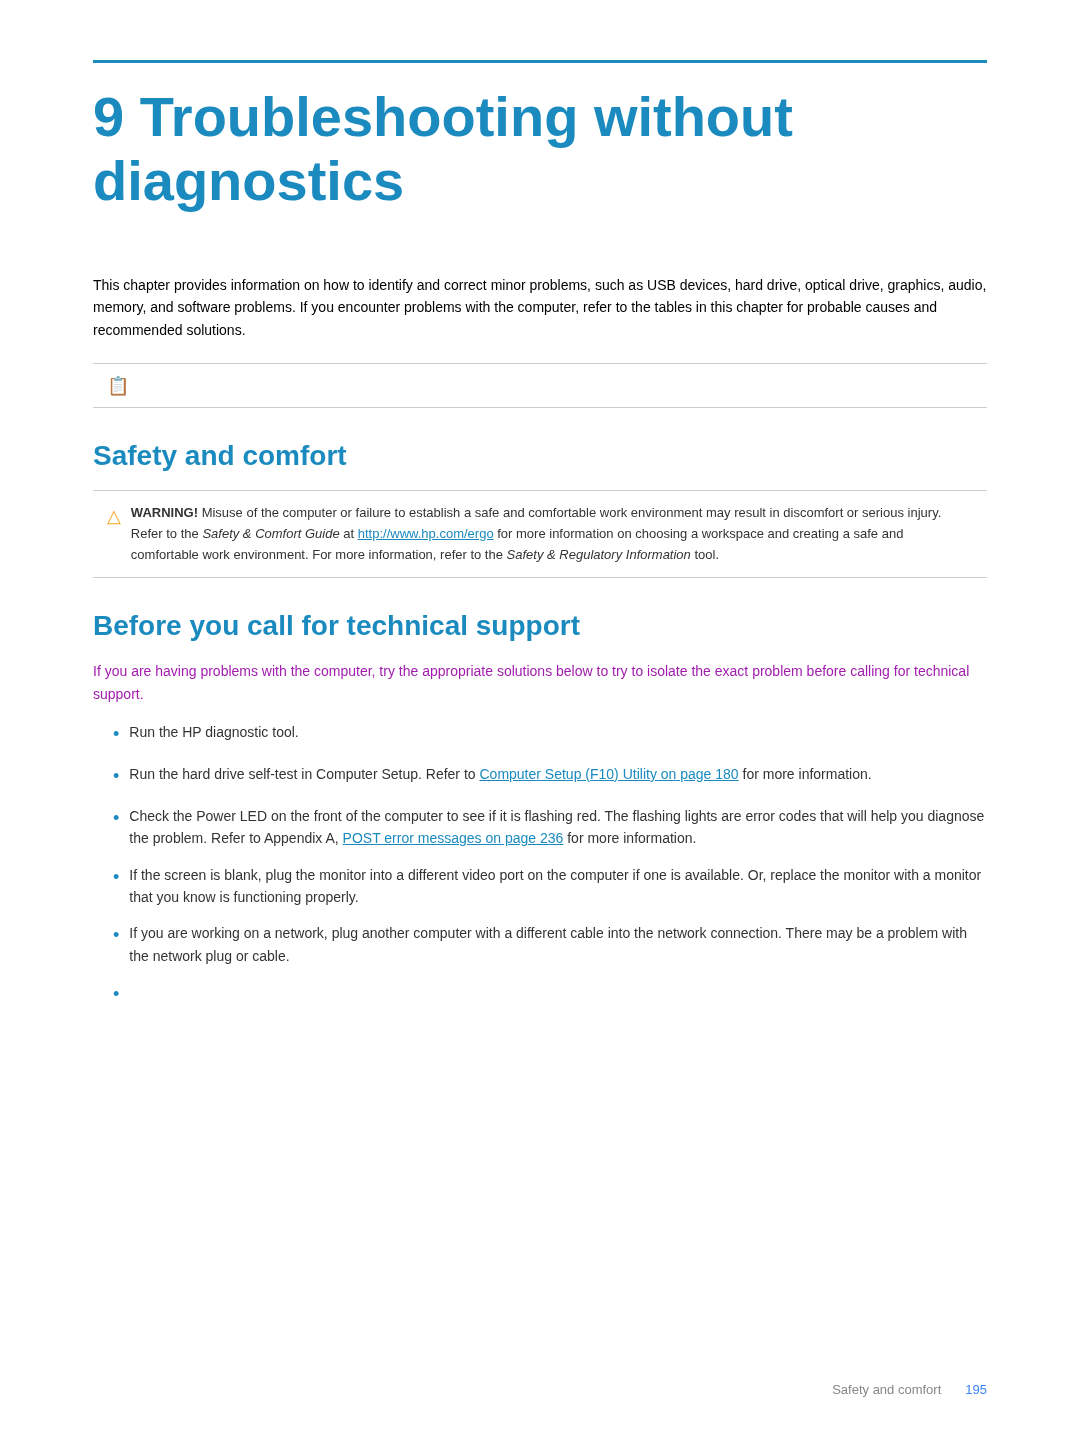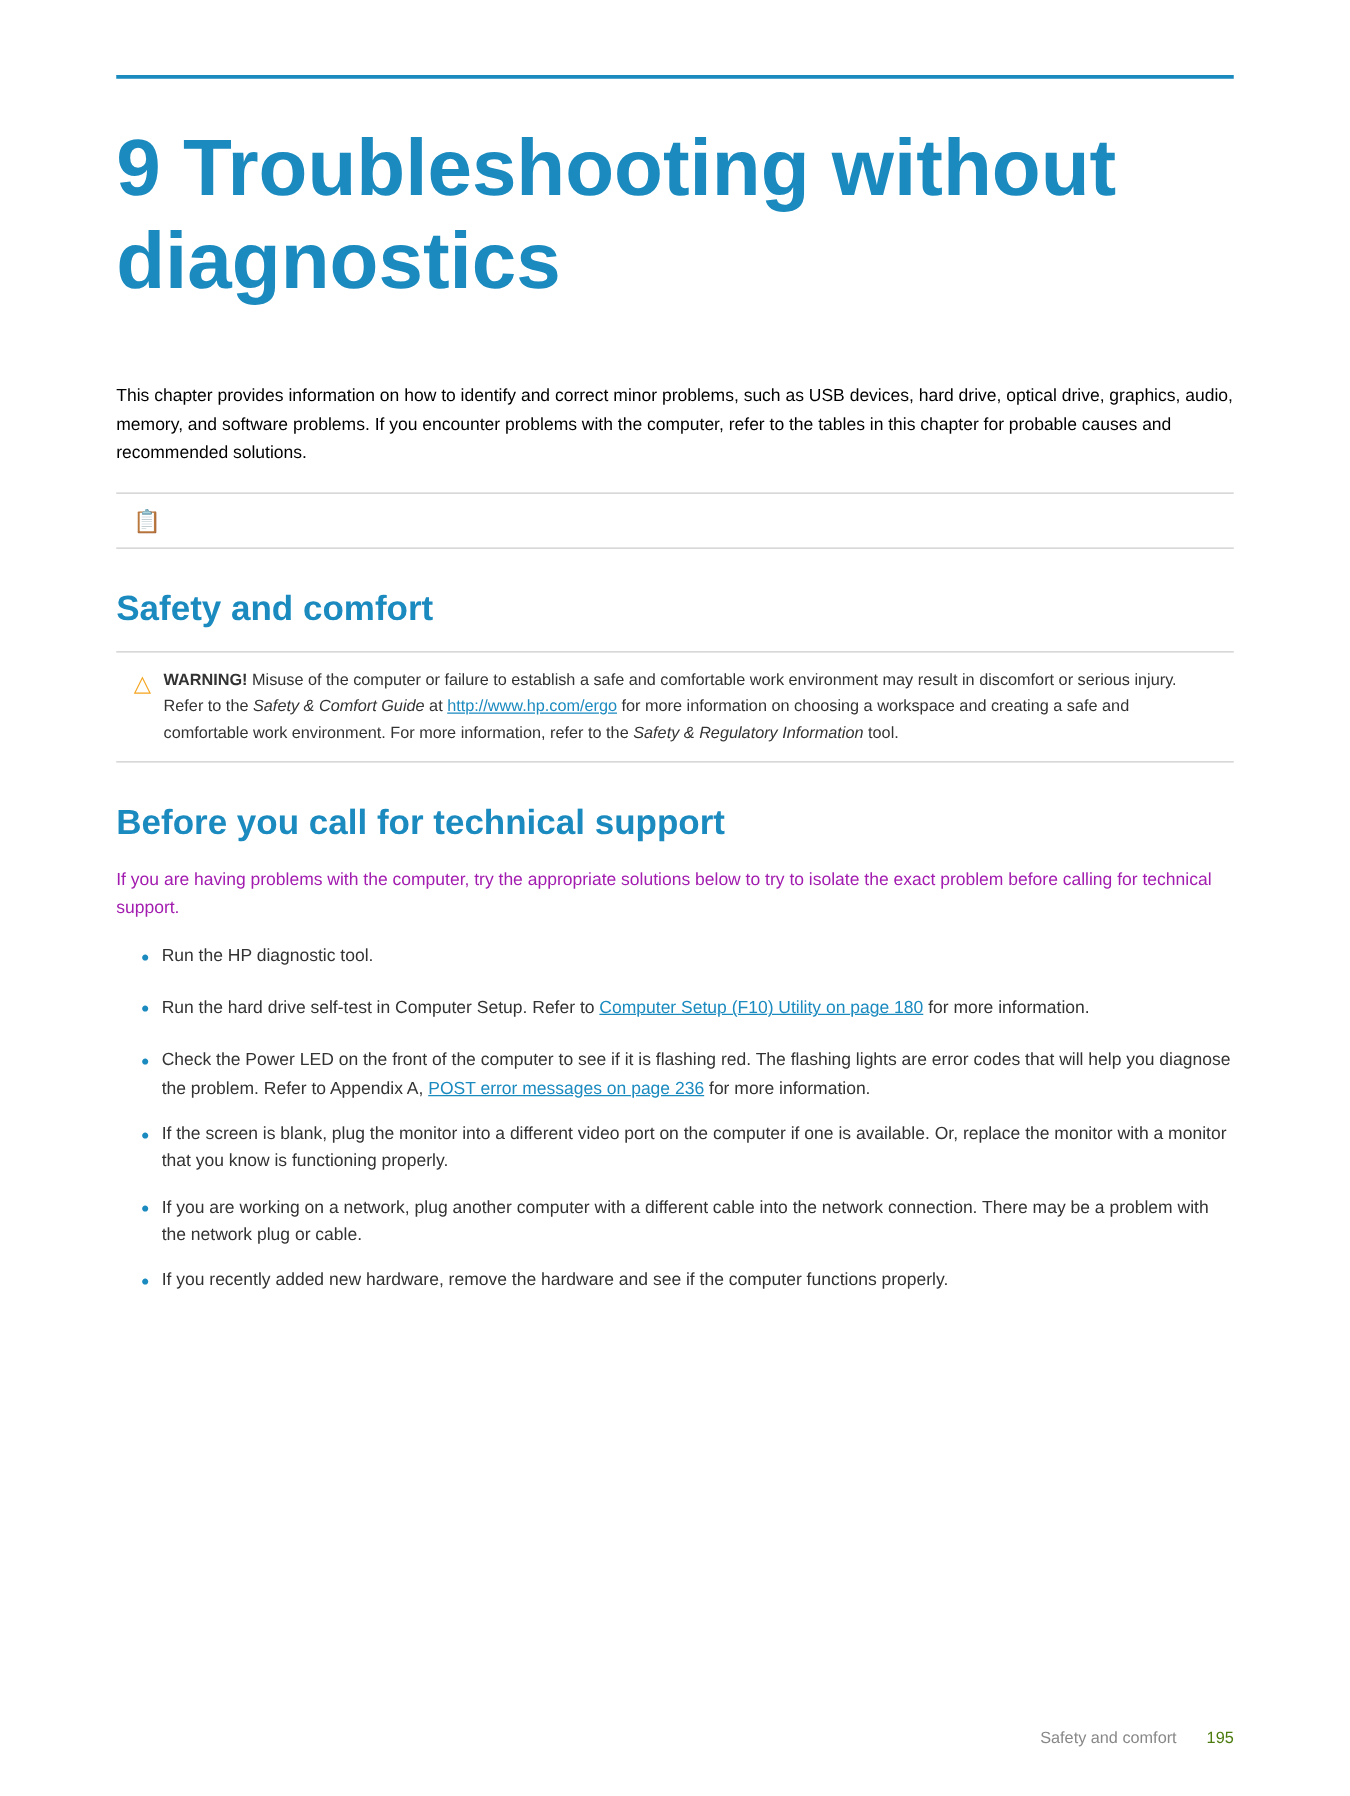--- a/index.html
+++ b/index.html
@@ -24,25 +24,25 @@
     }
 
     
     .chapter-header {
       border-top: 3px solid #1a8abf;
       padding-top: 18px;
       margin-bottom: 60px;
     }
 
     .chapter-title {
-      font-size: 64px;
+      font-size: 56px;
       font-weight: bold;
       color: #1a8abf;
       line-height: 1.15;
-      margin-top: 17px;
+      margin-top: 4px;
     }
 
     
     .intro-text {
       margin-bottom: 22px;
       line-height: 1.6;
       font-size: 14px;
       color: #000000;
     }
 
@@ -158,21 +158,21 @@
       color: #888;
       display: flex;
       gap: 24px;
     }
 
     .footer-text {
       color: #888;
     }
 
     .footer-page {
-      color: #4d7c0f;
+      color: #3b82f6;
     }
 
     .italic {
       font-style: italic;
     }
   </style>
 </head>
 <body>
 
 <div class="page-container">
@@ -239,21 +239,20 @@
       <span>If the screen is blank, plug the monitor into a different video port on the computer if one is available. Or, replace the monitor with a monitor that you know is functioning properly.</span>
     </li>
 
     <li>
       <span class="bullet-dot">•</span>
       <span>If you are working on a network, plug another computer with a different cable into the network connection. There may be a problem with the network plug or cable.</span>
     </li>
 
     <li>
       <span class="bullet-dot">•</span>
-      <span>If you recently added new hardware, remove the hardware and see if the computer functions properly.</span>
     </li>
 
   </ul>
 
 </div>
 
 <div class="page-footer">
   <span class="footer-text">Safety and comfort</span>
   <span class="footer-page">195</span>
 </div>

